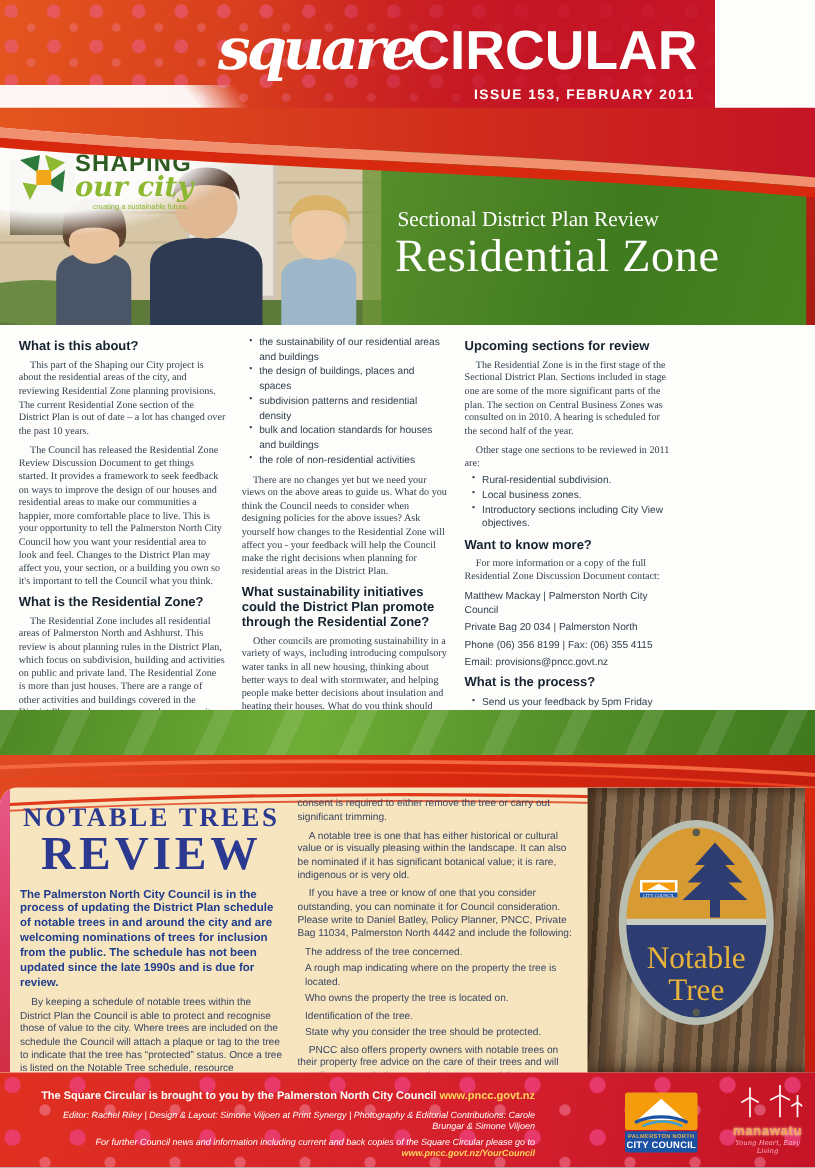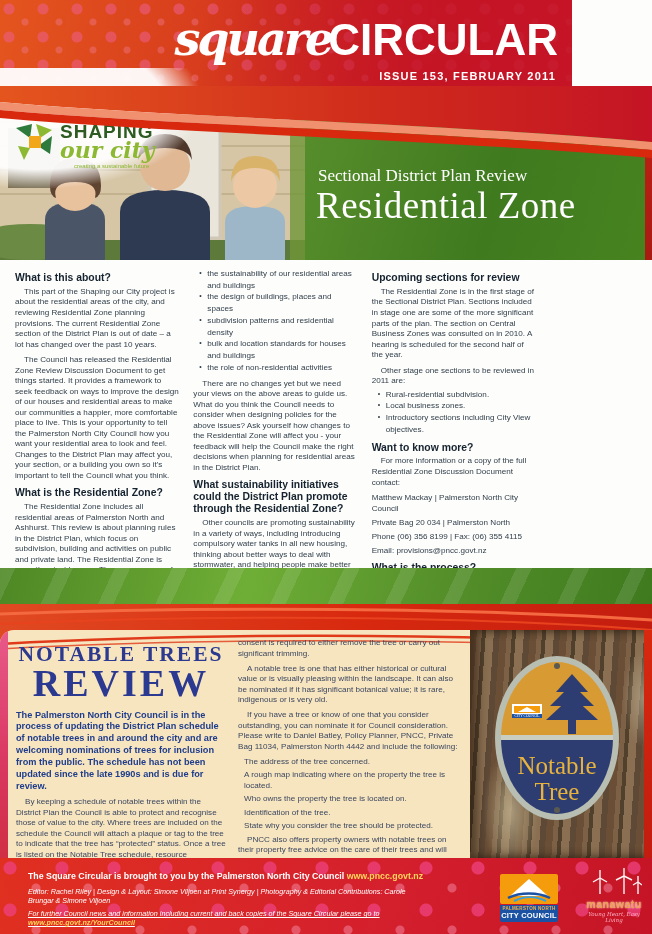--- a/index.html
+++ b/index.html
@@ -44,21 +44,21 @@
   .shaping-script{font-family:"DejaVu Serif",serif;font-style:italic;font-weight:bold;
     color:#8cb832;font-size:22px;margin-top:-2px;}
   .shaping-tag{color:#8cb832;font-size:6px;margin-top:2px;padding-left:14px;}
 
   
   .content{position:absolute;top:260px;left:0;width:552px;height:308px;background:#fdfdfb;
     display:flex;gap:13px;padding:6px 15px 0 15px;box-sizing:border-box;}
   .col{flex:1;min-width:0;}
   .sec{font-size:10.4px;font-weight:bold;color:#15222f;line-height:1.15;margin:6px 0 3px 0;}
   .col p{font-size:8.1px;line-height:1.3;color:#33414d;margin:0 0 5px 0;}
-  .col p.ind{text-indent:9px;}
+  .col p.ind{text-indent:9px;font-family:Liberation Serif, serif;}
   .blist{list-style:none;margin:2px 0 5px 0;padding:0 0 0 6px;}
   .blist li{font-size:8.1px;line-height:1.45;color:#33414d;padding-left:8px;position:relative;}
   .blist li::before{content:"•";position:absolute;left:0;top:0;color:#33414d;font-size:7px;}
   .contact p{margin:0 0 3.5px 0;font-size:8.1px;color:#33414d;}
   .email-link,.f-url{cursor:pointer;}
 
   
   .greenstrip{position:absolute;top:568px;left:0;width:652px;height:38px;
     background:
       repeating-linear-gradient(115deg, rgba(255,255,255,.10) 0 14px, rgba(255,255,255,0) 14px 52px),
@@ -95,25 +95,25 @@
   .badge{position:absolute;left:22px;top:22px;}
   .badge text{font-family:"Liberation Serif",serif;}
 
   
   .footer{position:absolute;top:858px;left:0;width:652px;height:76px;
     background-image:
       radial-gradient(circle at 10px 10px, rgba(236,64,122,.8) 6px, transparent 7px),
       radial-gradient(circle at 36px 30px, rgba(248,150,180,.45) 4px, transparent 5px),
       linear-gradient(100deg,#e03020 0%,#d41f2d 60%,#c41425 100%);
     background-size:52px 42px,52px 42px,100% 100%;}
-  .f-text{position:absolute;left:28px;top:13px;width:400px;text-align:left;color:#fff;}
+  .f-text{position:absolute;left:28px;top:13px;width:400px;text-align:right;color:#fff;}
   .f1{font-size:8.8px;font-weight:bold;margin:0;}
   .f-url{color:#ffd65c;font-weight:bold;text-decoration:none;}
   .f2{font-size:7.2px;font-style:italic;margin:6px 0 0 0;}
-  .f3{font-size:7.2px;font-style:italic;margin:4px 0 0 0;text-decoration:underline;}
+  .f3{font-size:7.2px;font-style:italic;margin:4px 0 0 0;}
   .pncc{position:absolute;left:500px;top:16px;width:58px;text-align:center;}
   .pncc-emblem{width:58px;height:30px;background:#f59c0c;border-radius:2px;position:relative;overflow:hidden;}
   .pncc-band{background:#1c52a3;border-radius:0 0 2px 2px;padding:1px 0 2px 0;margin-top:1px;}
   .pncc-l1{display:block;color:#f5b04a;font-size:4.5px;font-weight:bold;letter-spacing:.3px;}
   .pncc-l2{display:block;color:#fff;font-size:7.5px;font-weight:bold;letter-spacing:.2px;}
   .manawatu{position:absolute;left:582px;top:10px;width:64px;text-align:center;}
   .mw-name{display:block;color:#f0a050;font-weight:bold;font-size:10.5px;letter-spacing:.5px;
     text-shadow:0 0 2px #fff;}
   .mw-tag{display:block;color:#ffb3c8;font-style:italic;font-size:5.5px;margin-top:1px;
     font-family:"DejaVu Serif",serif;}

